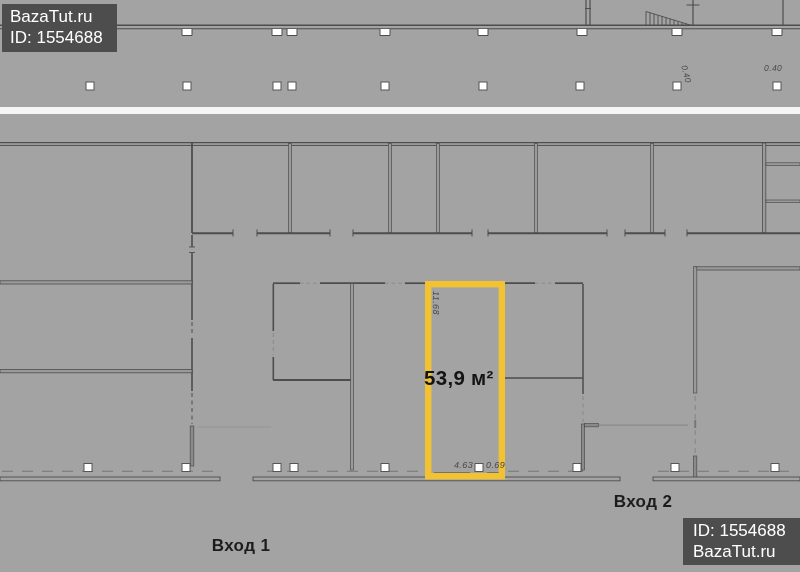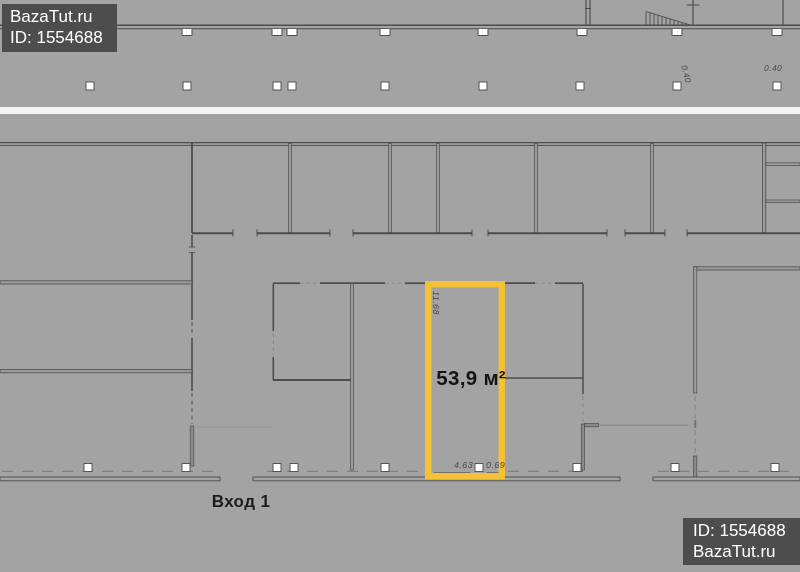--- a/index.html
+++ b/index.html
@@ -9,34 +9,34 @@
   }
   #plan-svg{position:absolute;left:0;top:0;}
   .label{position:absolute;white-space:nowrap;}
   .watermark{
     position:absolute;background:#4d4d4d;color:#ffffff;
     font-size:17px;line-height:21px;font-weight:400;z-index:5;
   }
   .wm-top{left:2px;top:4px;width:115px;height:48px;padding:2px 0 0 8px;box-sizing:border-box;}
   .wm-bottom{right:0;bottom:7px;width:117px;height:47px;padding:2px 0 0 10px;box-sizing:border-box;}
   .area-label{
-    left:424px;top:366px;width:82px;text-align:right;
+    left:424px;top:366px;width:82px;text-align:left;
     font-size:20.5px;font-weight:800;color:#141414;letter-spacing:.3px;
   }
   .dim{font-style:italic;font-size:9px;color:#4a4a4a;letter-spacing:.4px;}
   .dim-v{transform-origin:0 0;transform:rotate(90deg);left:441px;top:291px;}
   .dim-463{left:433px;top:460px;width:37px;text-align:center;padding-left:12px;}
   .dim-121{left:486px;top:460px;width:20px;text-align:left;}
   .dim-040-rot{transform-origin:0 0;transform:rotate(76deg);left:689px;top:64px;font-size:8.5px;}
   .dim-040{left:764px;top:63px;font-size:8.5px;}
   .entrance{
     top:492px;width:92px;text-align:center;
     font-size:17px;font-weight:800;color:#1c1c1c;letter-spacing:.4px;
   }
-  .ent-1{left:195px;}
+  .ent-1{left:195px;margin-top:44px;}
   .ent-2{left:597px;}
 </style>
 </head>
 <body>
 
 <div id="stage">
 
 <svg id="plan-svg" width="800" height="572" viewBox="0 0 800 572">
 
   <rect x="0" y="107" width="800" height="7" fill="#f5f5f5"></rect>
@@ -230,14 +230,15 @@
 <div class="label area-label">53,9 м²</div>
 
 <div class="label dim dim-v">11.68</div>
 <div class="label dim dim-463">4.63</div>
 <div class="label dim dim-121">0.69</div>
 
 <div class="label dim dim-040-rot">0.40</div>
 <div class="label dim dim-040">0.40</div>
 
 <div class="label entrance ent-1">Вход 1</div>
+<div class="label entrance ent-2">Вход 2</div>
 
 </div>
 
 </body></html>

